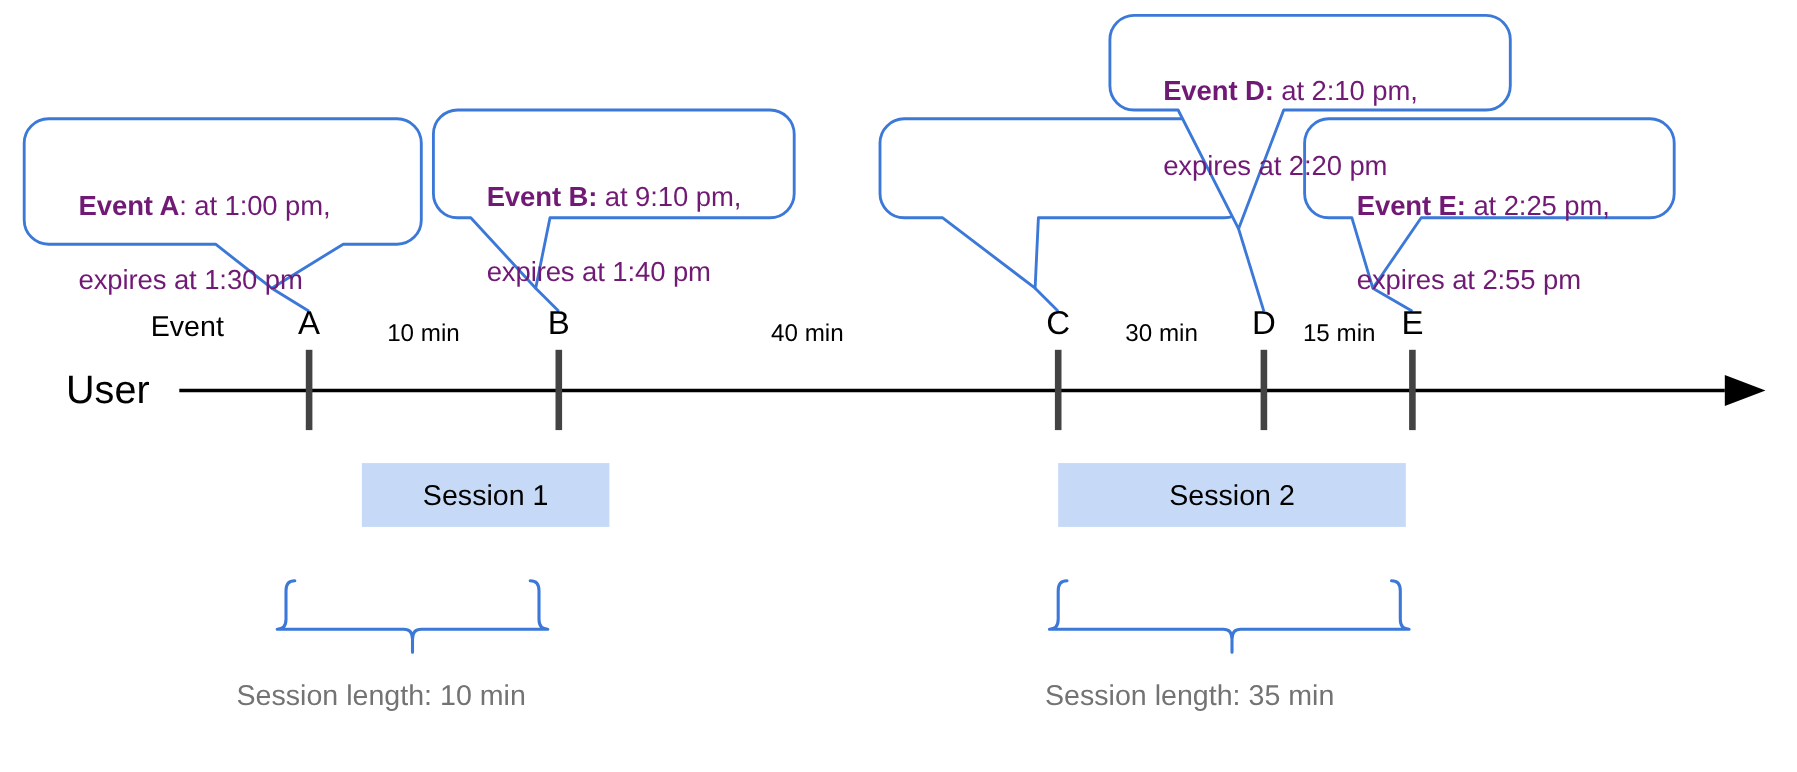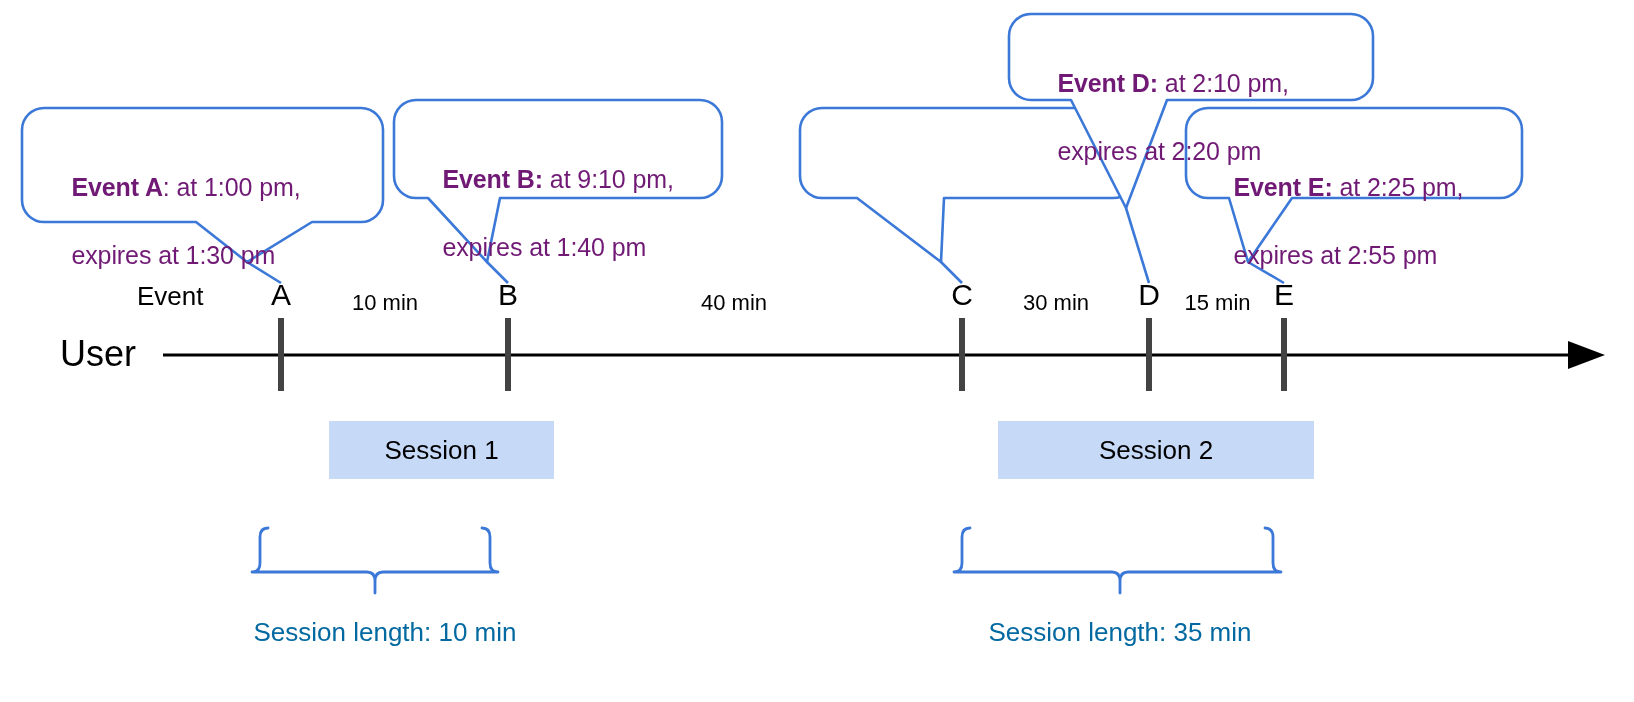--- a/index.html
+++ b/index.html
@@ -61,23 +61,22 @@
     background: #c6d9f7;
     display: flex;
     align-items: center;
     justify-content: center;
     font-size: 26px;
     color: #000000;
   }
   .session-length-label {
     position: absolute;
     font-size: 26px;
-    text-align: center;
     white-space: pre;
-    color: #0369a1;
+    color: #737373;
   }
 </style>
 </head>
 <body>
 
 <div id="canvas">
 
   <svg id="vector-layer" viewBox="0 0 1634 702">
 
     <g>
@@ -236,18 +235,18 @@
   <div class="axis-text marker-label" style="left:942px; top:278px; width:40px;">C</div>
   <div class="axis-text marker-label" style="left:1129px; top:278px; width:40px;">D</div>
   <div class="axis-text marker-label" style="left:1264px; top:278px; width:40px;">E</div>
 
   <div class="axis-text gap-label" style="left:335px; top:290px; width:100px;">10 min</div>
   <div class="axis-text gap-label" style="left:684px; top:290px; width:100px;">40 min</div>
   <div class="axis-text gap-label" style="left:1006px; top:290px; width:100px;">30 min</div>
   <div class="axis-text gap-label" style="left:1175px; top:290px; width:85px;">15 min</div>
 
   <div class="session-box" style="left:288px; top:421px; width:225px; height:58px;margin-left:41px;">Session 1</div>
-  <div class="session-box" style="left:962px; top:421px; width:316px; height:58px;margin-left:36px;">Session 2</div>
+  <div class="session-box" style="left:962px; top:421px; width:316px; height:58px;">Session 2</div>
 
   <div class="session-length-label" style="left:215px; top:617px; width:340px;">Session length: 10 min</div>
   <div class="session-length-label" style="left:950px; top:617px; width:340px;">Session length: 35 min</div>
 
 </div>
 
 </body></html>

